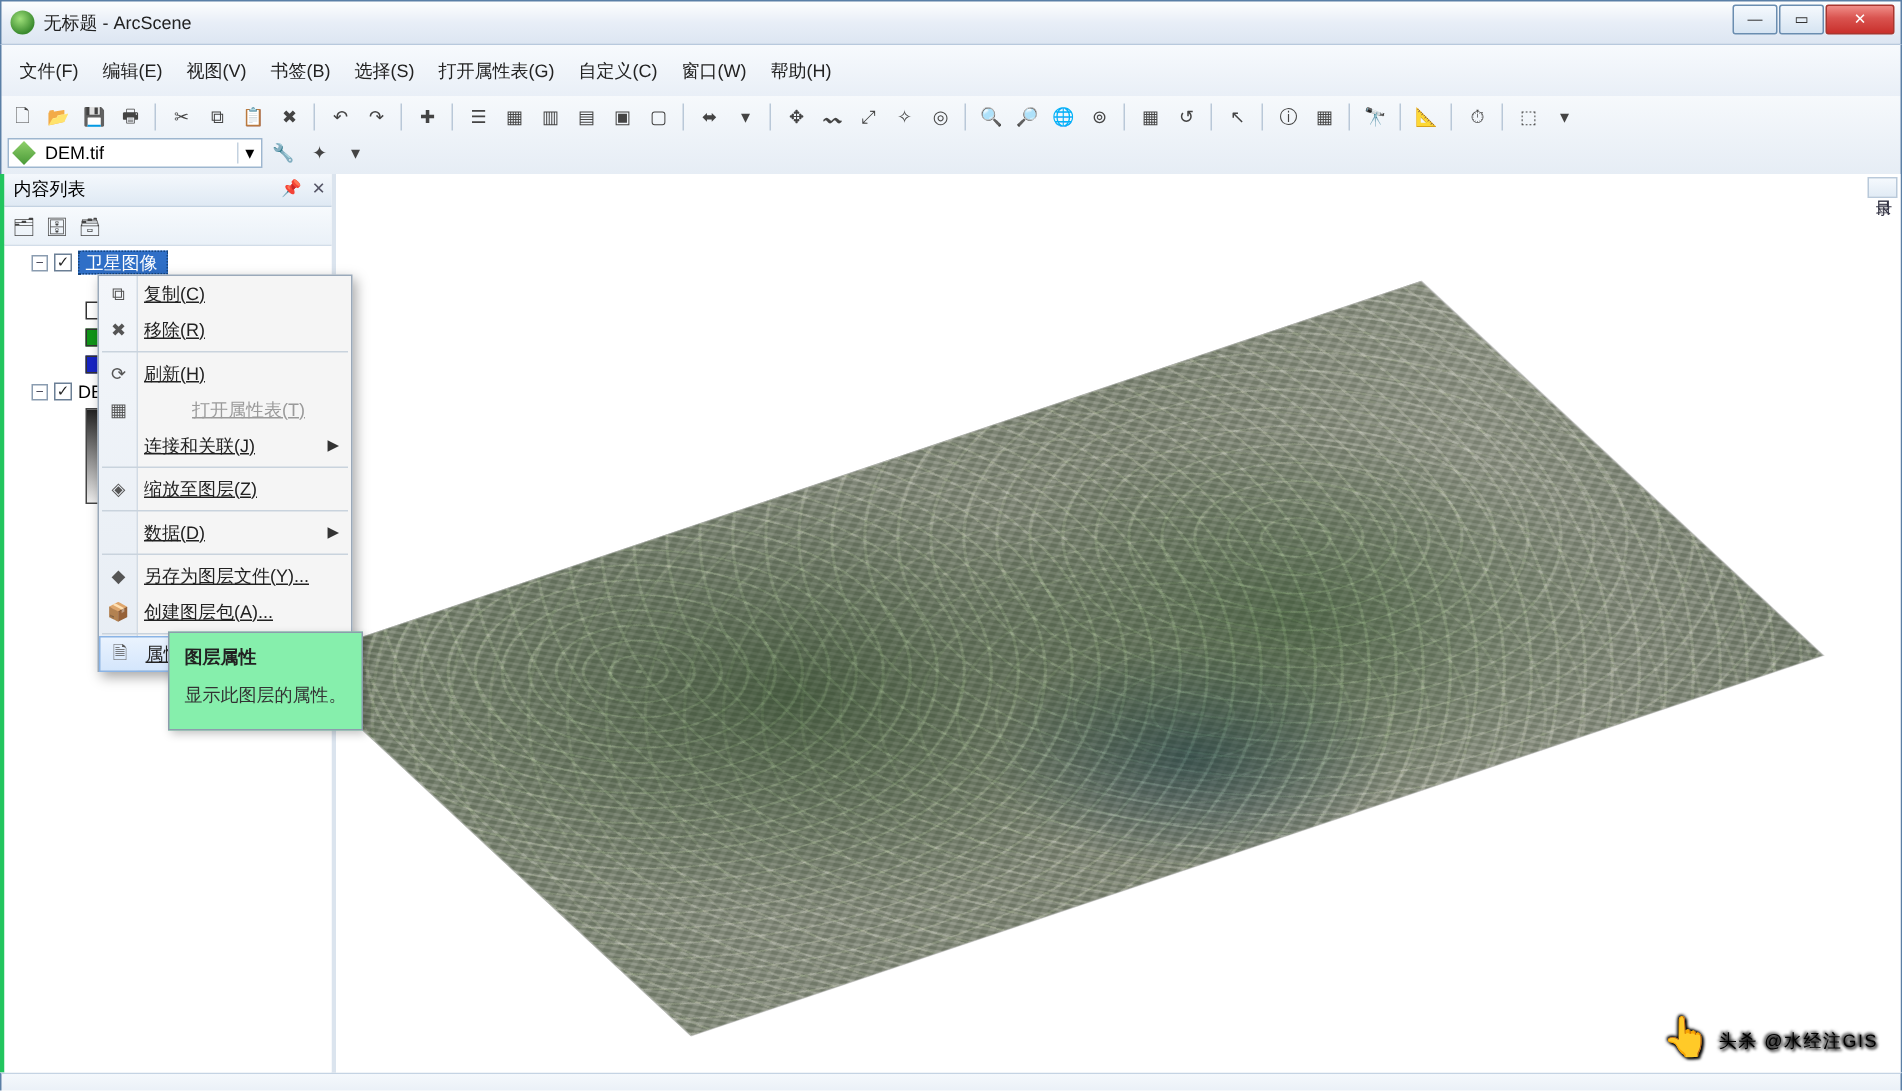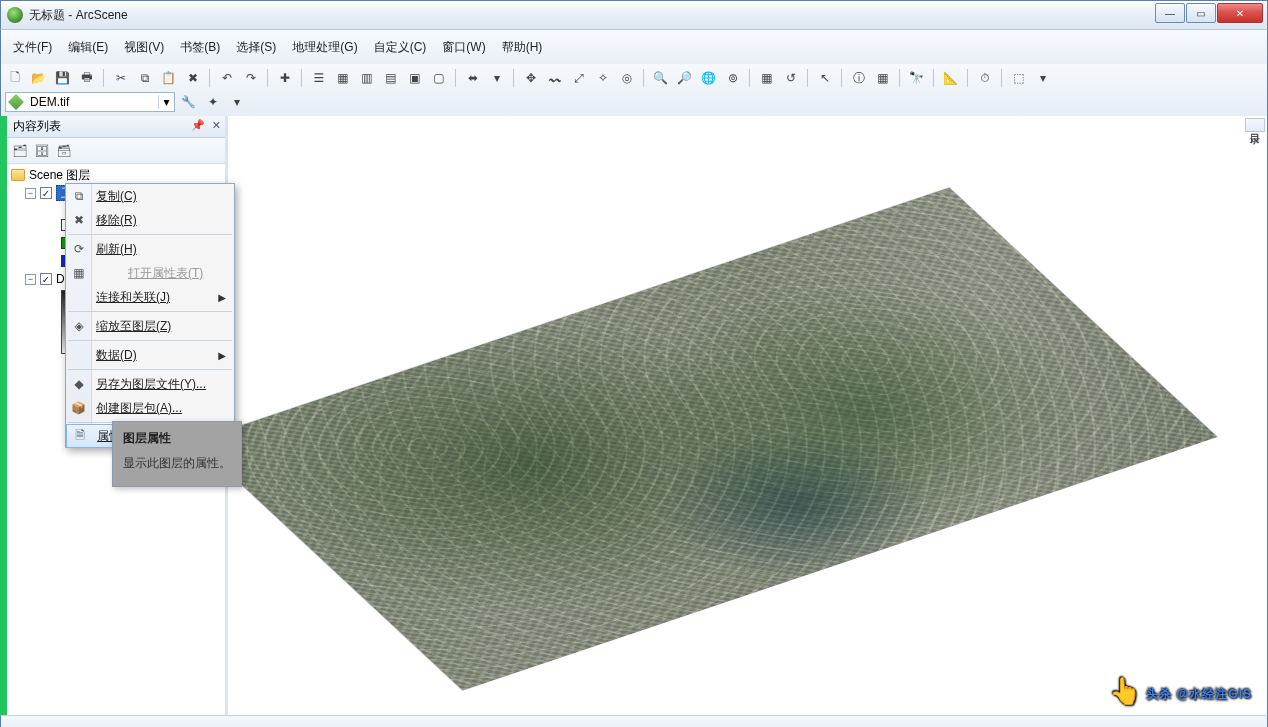--- a/index.html
+++ b/index.html
@@ -21,21 +21,21 @@
 .toolbars { background: linear-gradient(#f6f9fc,#e6edf5); border-left:1px solid #5a7fa6; border-right:1px solid #5a7fa6; padding: 2px 4px; }
 .tb-row { display: flex; align-items: center; gap: 4px; height: 24px; }
 .tb-btn { width: 20px; height: 20px; display:flex; align-items:center; justify-content:center; border:1px solid transparent; border-radius:2px; color:#444; }
 .tb-sep { width: 2px; height: 18px; border-left:1px solid #b9c8d8; margin: 0 2px; }
 .layer-dd { display:flex; align-items:center; border:1px solid #9db6cf; background:#fff; height:20px; width:170px; }
 .layer-dd .dd-icon { width:16px;height:16px;margin:0 2px;background:linear-gradient(135deg,#8fd06a,#4a9a38); transform: rotate(45deg) scale(0.7); }
 .layer-dd .dd-text { flex:1; padding:0 4px; }
 .layer-dd .dd-arrow { width:16px; text-align:center; border-left:1px solid #c4d2e0; }
 
 
-.main { display:flex; height: calc(727px - 30px - 24px - 52px - 22px); border-left:7px solid #22c55e; border-right:1px solid #5a7fa6;justify-content:center; }
+.main { display:flex; height: calc(727px - 30px - 24px - 52px - 22px); border-left:3px solid #22c55e; border-right:1px solid #5a7fa6;justify-content:center; }
 .toc-panel { width: 221px; border-right: 3px solid #dbe4ee; display:flex; flex-direction:column; }
 .toc-header { height:22px; background: linear-gradient(#f4f8fc,#dfe9f4); border-bottom:1px solid #c3d2e2; display:flex; align-items:center; padding:0 6px; position:relative; }
 .toc-header .pin { position:absolute; right:20px; top:3px; font-size:11px; color:#556; }
 .toc-header .close-x { position:absolute; right:4px; top:3px; font-size:11px; color:#556; }
 .toc-tools { height:26px; background:linear-gradient(#f7fafd,#eaf1f8); border-bottom:1px solid #d2dde9; display:flex; align-items:center; gap:4px; padding:0 4px;}
 .toc-tools .tb-btn { width:18px; height:18px; }
 .toc-tree { flex:1; background:#fff; padding:2px 4px; position:relative; }
 .tree-row { display:flex; align-items:center; gap:4px; height:18px; white-space:nowrap; }
 .tree-indent-1 { padding-left: 14px; }
 .tree-indent-swatch { padding-left: 50px; }
@@ -71,29 +71,29 @@
 .cm-row { display:flex; align-items:center; height:24px; padding:0 8px 0 4px; gap:8px; position:relative; }
 .cm-row.sep { height:1px; background:#c9d3dd; margin:2px 2px; padding:0; }
 .cm-icon { width:18px; display:flex; align-items:center; justify-content:center; font-size:12px; color:#555; }
 .cm-label { flex:1; color:#222;text-decoration:underline; }
 .cm-row.disabled .cm-label { color:#9a9a9a;margin-left:32px; }
 .cm-arrow { color:#333; font-size:10px; }
 .cm-row.highlight { background:linear-gradient(#eaf3fe,#d4e6fc); border:1px solid #8ab4e6; height:24px; margin:-1px 0; }
 .cm-iconcol { width:26px; background:linear-gradient(#f3f6fa,#e7edf4); position:absolute; left:0; top:0; bottom:0; border-right:1px solid #d2dbe5; z-index:-1;}
 
 
-.tooltip { position:absolute; left:112px; top:421px; width:130px; background:#a3a3a3; border:1px solid #8d9cad; box-shadow:2px 2px 6px rgba(0,0,0,0.25); padding:8px 10px 14px; z-index:60; }
+.tooltip { position:absolute; left:112px; top:421px; width:130px; background:#86efac; border:1px solid #8d9cad; box-shadow:2px 2px 6px rgba(0,0,0,0.25); padding:8px 10px 14px; z-index:60; }
 .tooltip .tt-title { font-weight:bold; color:#222; margin-bottom:8px; }
 .tooltip .tt-body { color:#333;text-align:center; }
 
 
 .statusbar { height:22px; background:linear-gradient(#f4f8fc,#e3ebf4); border:1px solid #5a7fa6; border-top:1px solid #c4d3e3; }
 
 
-.watermark { position:absolute; right:16px; bottom:22px; font-size:28px; font-weight:700; color:#3b82f6; text-shadow: 0 0 3px #000, 1px 1px 2px #000, -1px -1px 2px #000; z-index:40; letter-spacing:1px;}
+.watermark { position:absolute; right:16px; bottom:22px; font-size:28px; font-weight:400; color:#000000; text-shadow: 0 0 3px #000, 1px 1px 2px #000, -1px -1px 2px #000; z-index:40; letter-spacing:1px;}
 .watermark .hand { font-size:26px; margin-right:4px; display:inline-block; transform:translateY(2px);}
 </style>
 </head>
 <body>
 
 <div class="titlebar">
   <div class="app-icon"></div>
   <div class="title-text">无标题 - ArcScene</div>
   <div class="win-controls">
     <div class="win-btn">—</div>
@@ -101,21 +101,21 @@
     <div class="win-btn close">✕</div>
   </div>
 </div>
 
 <div class="menubar">
   <div class="menu-item">文件(F)</div>
   <div class="menu-item">编辑(E)</div>
   <div class="menu-item">视图(V)</div>
   <div class="menu-item">书签(B)</div>
   <div class="menu-item">选择(S)</div>
-  <div class="menu-item">地理处理(G)</div>
+  <div class="menu-item">打开属性表(G)</div>
   <div class="menu-item">自定义(C)</div>
   <div class="menu-item">窗口(W)</div>
   <div class="menu-item">帮助(H)</div>
 </div>
 
 <div class="toolbars">
   <div class="tb-row">
     <div class="tb-btn">🗋</div>
     <div class="tb-btn">📂</div>
     <div class="tb-btn">💾</div>
@@ -187,24 +187,20 @@
       <span>内容列表</span>
       <span class="pin">📌</span>
       <span class="close-x">✕</span>
     </div>
     <div class="toc-tools">
       <div class="tb-btn">🗂</div>
       <div class="tb-btn">🗄</div>
       <div class="tb-btn">🗃</div>
     </div>
     <div class="toc-tree">
-      <div class="tree-row">
-        <div class="folder-icon"></div>
-        <span>Scene 图层</span>
-      </div>
       <div class="tree-row tree-indent-1">
         <div class="expander">−</div>
         <div class="cb">✓</div>
         <span class="layer-sel">卫星图像</span>
       </div>
       <div style="height:14px"></div>
       <div class="tree-row tree-indent-swatch">
           <div class="swatch" style="#c81e1e"></div>
         </div>
       <div class="tree-row tree-indent-swatch">

